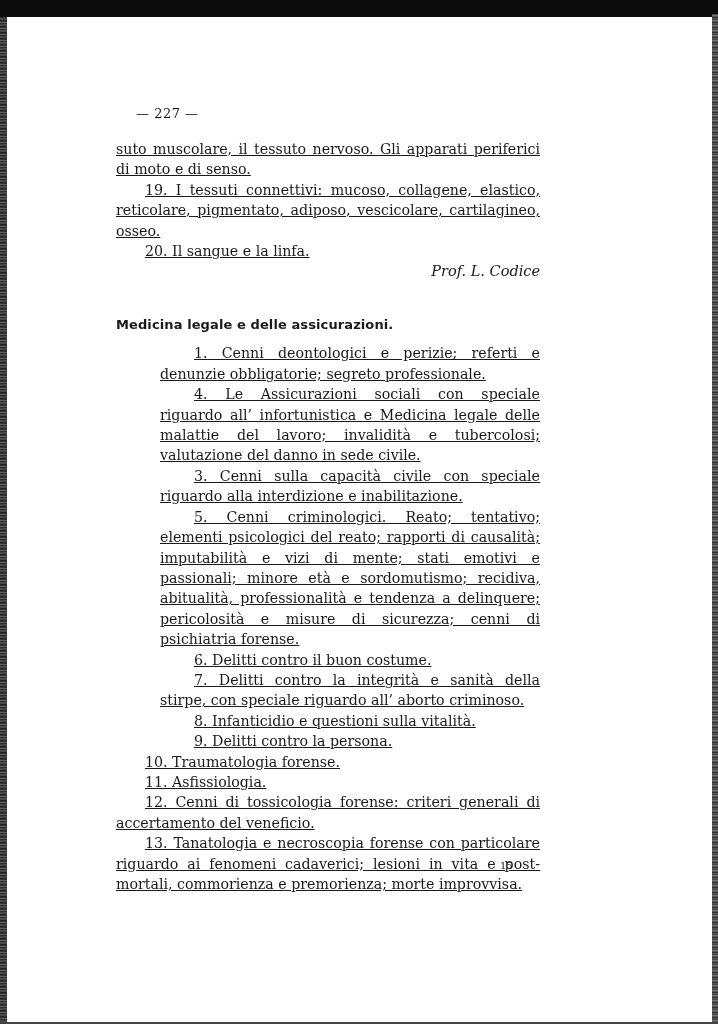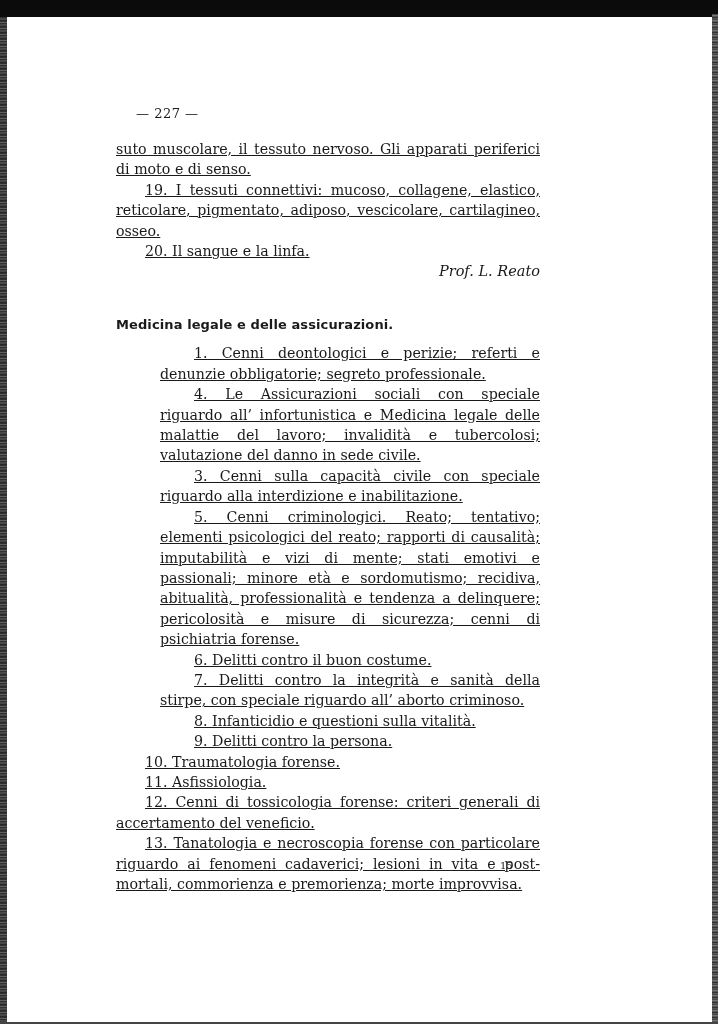--- a/index.html
+++ b/index.html
@@ -35,21 +35,21 @@
 <div class="scan-left"></div>
 <div class="scan-right"></div>
 <div class="scan-bottom"></div>
 
 <div class="page">
   <div class="page-number">— 227 —</div>
 
   <p class="para">suto muscolare, il tessuto nervoso. Gli apparati periferici di moto e di senso.</p>
   <p class="para indent2">19. I tessuti connettivi: mucoso, collagene, elastico, reticolare, pigmentato, adiposo, vescicolare, cartilagineo, osseo.</p>
   <p class="para indent2">20. Il sangue e la linfa.</p>
-  <div class="signature">Prof. L. Reato</div>
+  <div class="signature">Prof. L. Codice</div>
 
   <div class="section-heading">Medicina legale e delle assicurazioni.</div>
 
   <p class="para indent">1. Cenni deontologici e perizie; referti e denunzie obbligatorie; segreto professionale.</p>
   <p class="para indent">4. Le Assicurazioni sociali con speciale riguardo all’ infortunistica e Medicina legale delle malattie del lavoro; invalidità e tubercolosi; valutazione del danno in sede civile.</p>
   <p class="para indent">3. Cenni sulla capacità civile con speciale riguardo alla interdizione e inabilitazione.</p>
   <p class="para indent">5. Cenni criminologici. Reato; tentativo; elementi psicologici del reato; rapporti di causalità; imputabilità e vizi di mente; stati emotivi e passionali; minore età e sordomutismo; recidiva, abitualità, professionalità e tendenza a delinquere; pericolosità e misure di sicurezza; cenni di psichiatria forense.</p>
   <p class="para indent">6. Delitti contro il buon costume.</p>
   <p class="para indent">7. Delitti contro la integrità e sanità della stirpe, con speciale riguardo all’ aborto criminoso.</p>
   <p class="para indent">8. Infanticidio e questioni sulla vitalità.</p>

